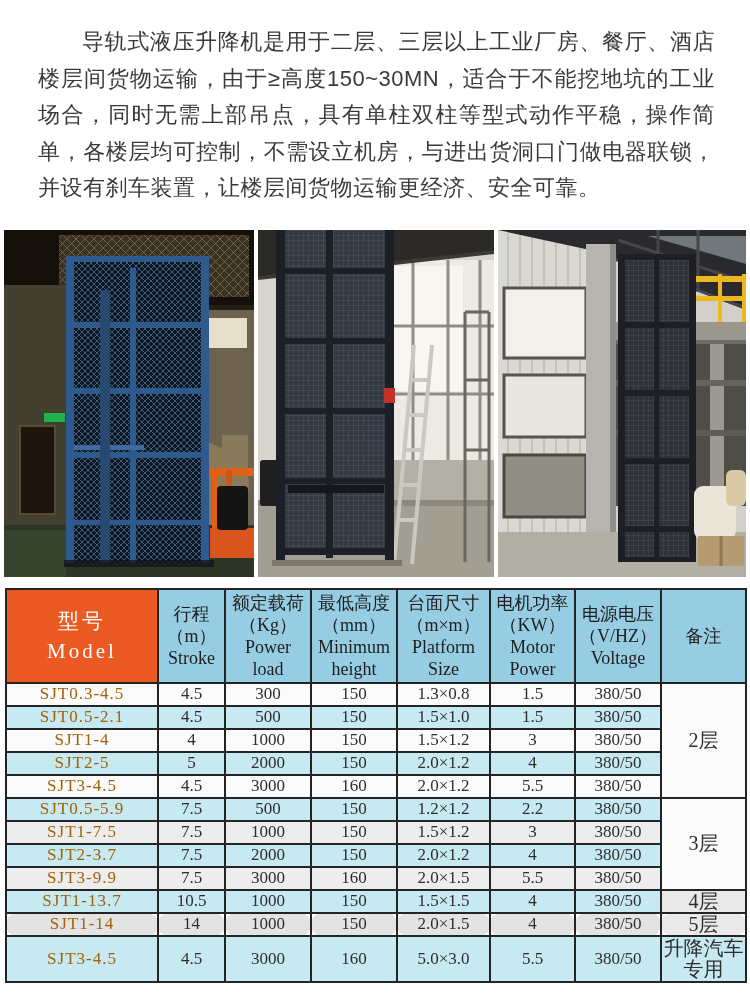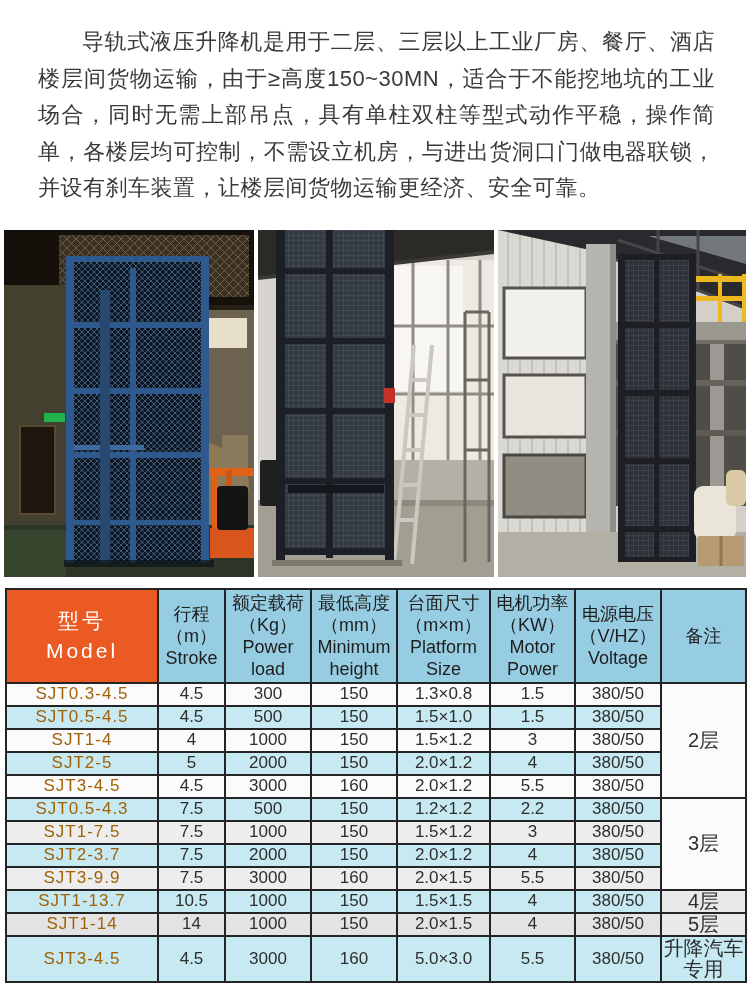--- a/index.html
+++ b/index.html
@@ -6,32 +6,32 @@
   .page{position:relative;width:750px;height:992px;background:#ffffff;overflow:hidden;
         font-family:"Liberation Sans","DejaVu Sans",sans-serif;}
   
   .intro{margin:24px 35px 0 38px;font-size:22px;line-height:36.5px;color:#3a3a3a;
          font-weight:500;text-indent:2em;letter-spacing:0.5px;text-align:justify;}
   
   .photos{display:flex;gap:4px;padding:0 4px;margin-top:23px;height:347px;}
   .photos svg{display:block;flex:0 0 auto;}
   
   table.spec{border-collapse:collapse;table-layout:fixed;width:740px;margin:11px 0 14px 5px;
-             font-family:Liberation Sans, sans-serif;color:#2e2e2e;}
+             font-family:Liberation Serif, serif;color:#2e2e2e;}
   table.spec td,table.spec th{border:2px solid #242424;text-align:center;vertical-align:middle;
              padding:0;overflow:hidden;}
   th.hd{background:#97cde2;font-weight:normal;font-size:18px;line-height:22px;white-space:pre-line;color:#1e1e1e;}
   th.hd-model{background:#eb5a22;color:#ffffff;font-size:21px;line-height:30px;letter-spacing:3px;font-weight:normal;white-space:pre-line;}
   thead tr{height:94px;}
   tbody tr{height:23px;font-size:17px;}
   tbody tr.tall{height:46px;}
   .rw td{background:#fbfbfb;}
   .rb td{background:#c6e9f2;}
   .rg td{background:#ededed;}
-  .rg2 td{background:#e3e3e3;}
+  .rg2 td{background:#e3e3e3;border-radius:11px;}
   td.model{color:#a16207;letter-spacing:1px;}
   td.rem{white-space:pre-line;font-size:20px;line-height:21px;}
   td.rem-w{background:#fbfbfb !important;}
   td.rem-g{background:#e9e9e9 !important;}
 </style>
 </head>
 <body>
 
 <div class="page">
 
@@ -271,21 +271,21 @@
         <td class="model">SJT0.3-4.5</td>
         <td>4.5</td>
         <td>300</td>
         <td>150</td>
         <td>1.3×0.8</td>
         <td>1.5</td>
         <td>380/50</td>
         <td class="rem rem-w" rowspan="5">2层</td>
       </tr>
       <tr class="rb">
-        <td class="model">SJT0.5-4.5</td>
+        <td class="model">SJT0.5-2.1</td>
         <td>4.5</td>
         <td>500</td>
         <td>150</td>
         <td>1.5×1.0</td>
         <td>1.5</td>
         <td>380/50</td>
       </tr>
       <tr class="rw">
         <td class="model">SJT1-4</td>
         <td>4</td>
@@ -307,21 +307,21 @@
       <tr class="rw">
         <td class="model">SJT3-4.5</td>
         <td>4.5</td>
         <td>3000</td>
         <td>160</td>
         <td>2.0×1.2</td>
         <td>5.5</td>
         <td>380/50</td>
       </tr>
       <tr class="rb">
-        <td class="model">SJT0.5-4.3</td>
+        <td class="model">SJT0.5-5.9</td>
         <td>7.5</td>
         <td>500</td>
         <td>150</td>
         <td>1.2×1.2</td>
         <td>2.2</td>
         <td>380/50</td>
         <td class="rem rem-w" rowspan="4">3层</td>
       </tr>
       <tr class="rg">
         <td class="model">SJT1-7.5</td>

